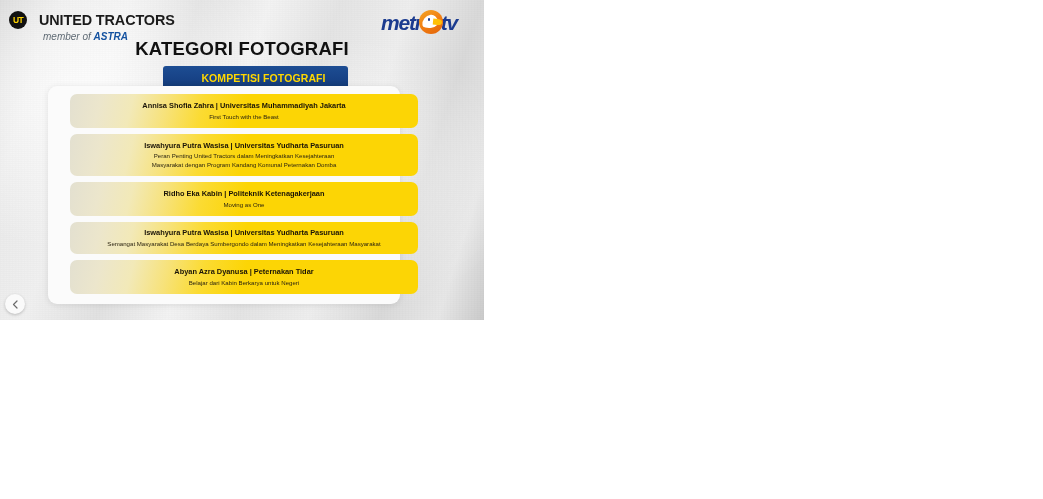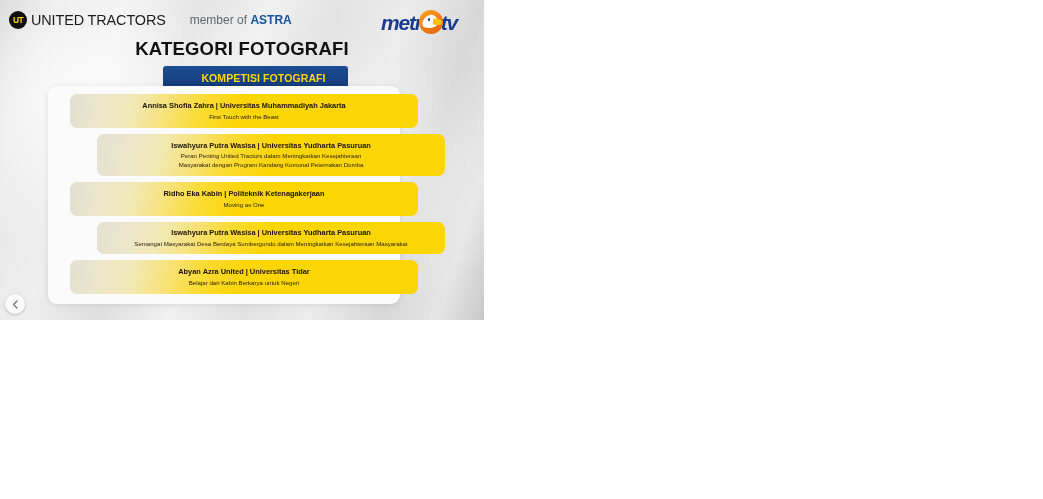--- a/index.html
+++ b/index.html
@@ -39,21 +39,21 @@
       repeating-linear-gradient(0deg, rgba(0,0,0,0.03) 0px, rgba(0,0,0,0.03) 1px, rgba(255,255,255,0.03) 1px, rgba(255,255,255,0.03) 2px),
       repeating-linear-gradient(90deg, rgba(0,0,0,0.025) 0px, rgba(0,0,0,0.025) 1px, rgba(255,255,255,0.025) 1px, rgba(255,255,255,0.025) 3px);
   }
 
   
   #ut-logo {
     position: absolute;
     left: 9px;
     top: 11px;
     display: flex;
-    flex-direction: row;
+    flex-direction: column;
     align-items: flex-start;
   }
   #ut-logo-row {
     display: flex;
     align-items: center;
     gap: 4px;
   }
   #ut-mark {
     width: 18px;
     height: 18px;
@@ -67,33 +67,35 @@
   #ut-mark span {
     color: #ffd400;
     font-size: 8.5px;
     font-weight: bold;
     letter-spacing: -0.6px;
     line-height: 1;
     font-family: "Liberation Sans", sans-serif;
   }
   #ut-wordmark {
     font-size: 14.4px;
-    font-weight: normal;
+    font-weight: bold;
     color: #1b1b1b;
     letter-spacing: -0.1px;
     line-height: 1;
     white-space: nowrap;
+    margin-left: 8px;
   }
   #ut-tagline {
-    font-size: 12px;
+    font-size: 10px;
     color: #5f6a74;
     line-height: 1;
     margin-top: 3px;
-    margin-left: 24px;
+    margin-left: 34px;
     white-space: nowrap;
+    font-style: italic;
   }
   #ut-tagline b { color: #1452a0; }
 
   #metro-logo {
     position: absolute;
     left: 381px;
     top: 10px;
     display: flex;
     align-items: center;
     height: 24px;
@@ -206,21 +208,21 @@
         #e3e0d0 0%, #ece6cc 9%, #f2e9b8 18%, #f7e27a 28%,
         #fbdb33 38%, #fcd505 50%, #fcd505 100%);
     display: flex;
     flex-direction: column;
     align-items: center;
     justify-content: center;
     box-sizing: border-box;
     overflow: visible;
   }
   .winner-card.w-narrow { width: 348px; }
-  .winner-card.w-wide   { width: 348px; margin-left: 27px; }
+  .winner-card.w-wide   { width: 348px; }
 
   .winner-name {
     font-size: 7.4px;
     font-weight: bold;
     color: #1a1408;
     line-height: 1.25;
     text-align: center;
     white-space: nowrap;
   }
   .winner-sub {
@@ -309,21 +311,21 @@
         <div class="winner-name">Ridho Eka Kabin | Politeknik Ketenagakerjaan</div>
         <div class="winner-sub">Moving as One</div>
       </div>
 
       <div class="winner-card w-wide card-h4">
         <div class="winner-name">Iswahyura Putra Wasisa | Universitas Yudharta Pasuruan</div>
         <div class="winner-sub overflow">Semangat Masyarakat Desa Berdaya Sumbergondo dalam Meningkatkan Kesejahteraan Masyarakat</div>
       </div>
 
       <div class="winner-card w-narrow card-h5">
-        <div class="winner-name">Abyan Azra United | Universitas Tidar</div>
+        <div class="winner-name">Abyan Azra Dyanusa | Peternakan Tidar</div>
         <div class="winner-sub">Belajar dari Kabin Berkarya untuk Negeri</div>
       </div>
 
     </div>
   </div>
 
   <div id="prev-arrow">
     <svg width="9" height="9" viewBox="0 0 9 9">
       <path d="M6 1 L2.5 4.5 L6 8" fill="none" stroke="#6b6b6b" stroke-width="1.2" stroke-linecap="round" stroke-linejoin="round"></path>
     </svg>

